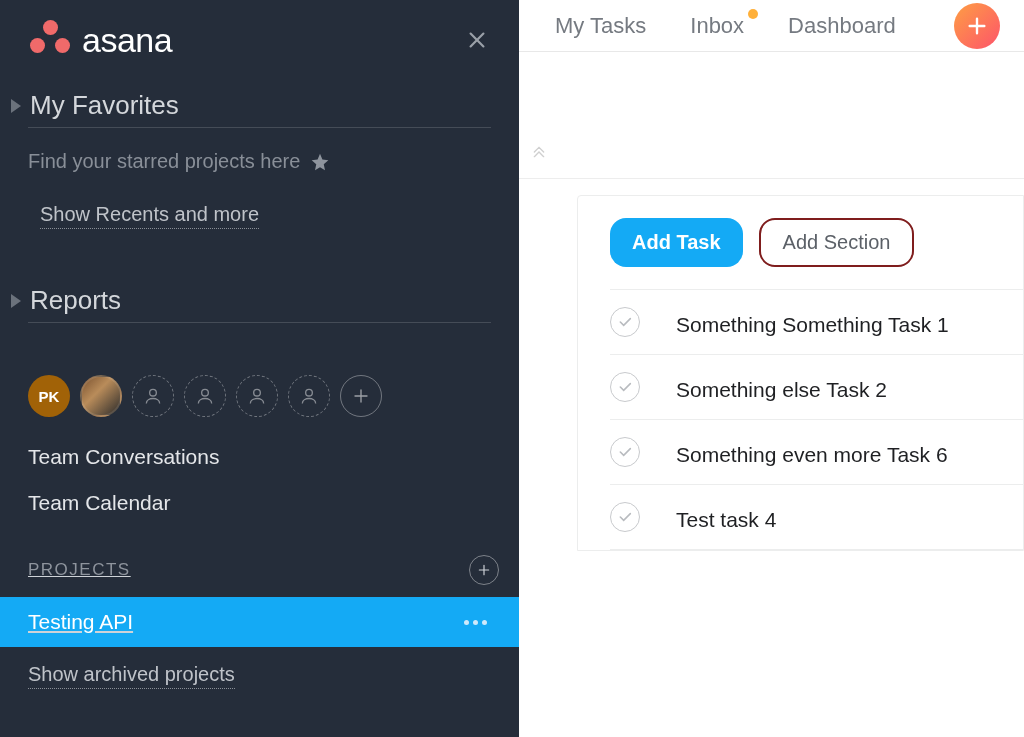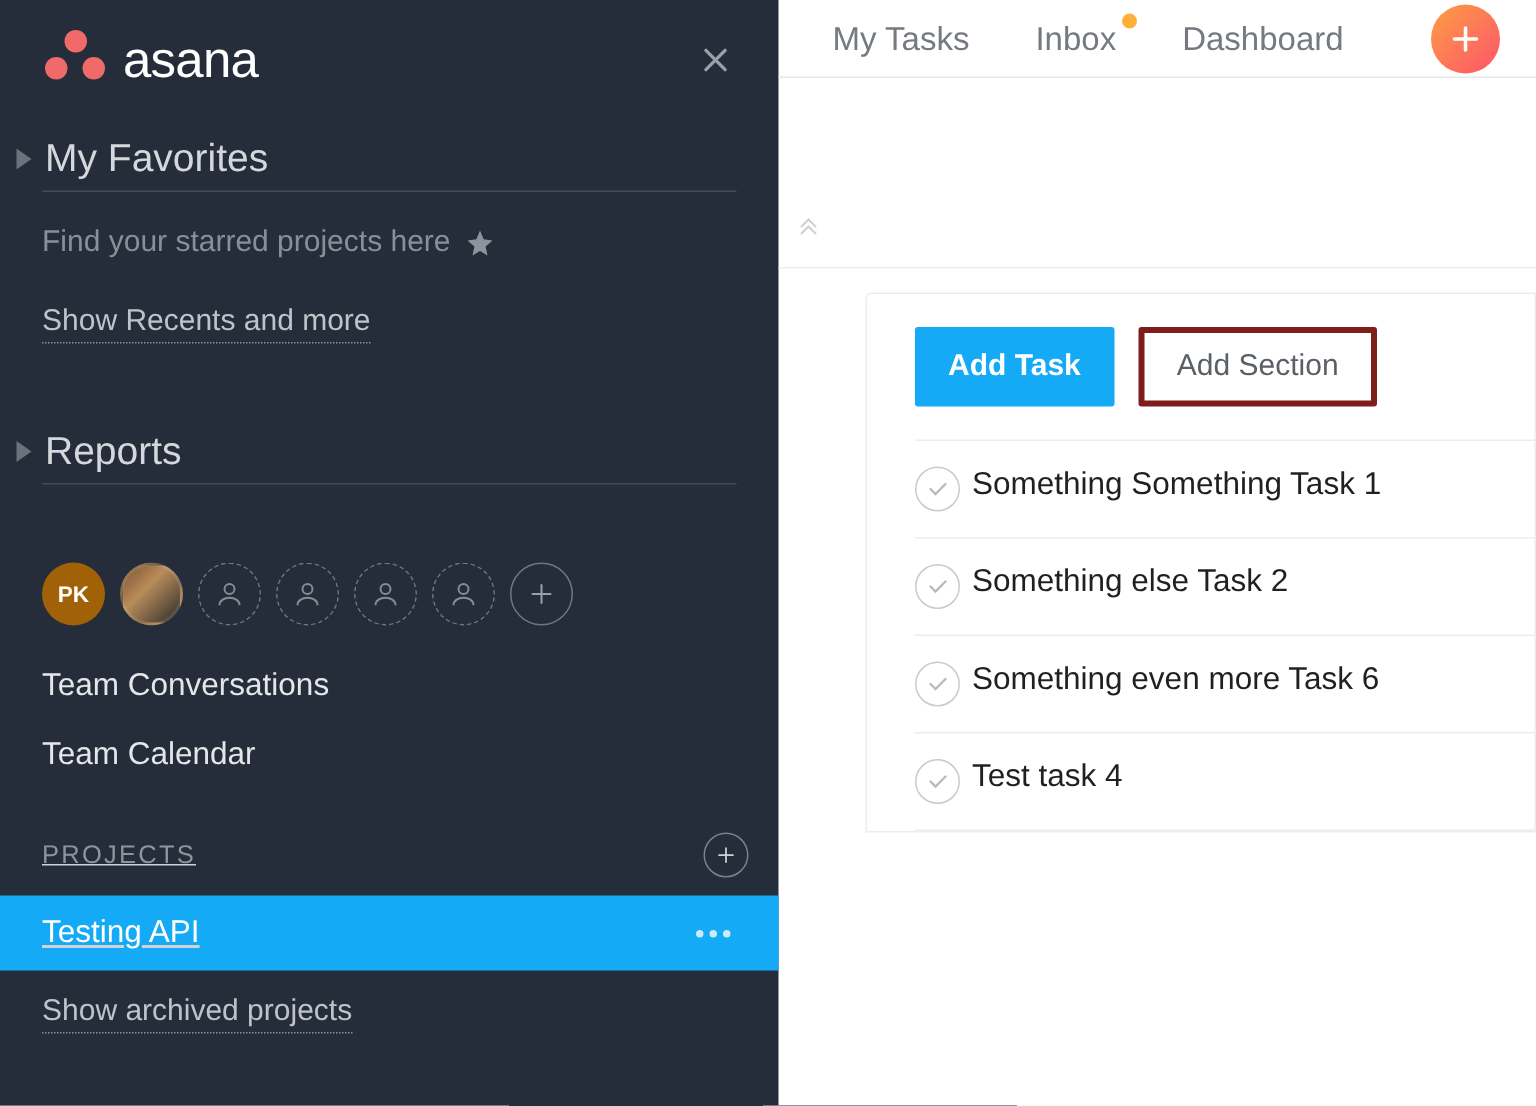--- a/index.html
+++ b/index.html
@@ -17,21 +17,21 @@
   .logo-dots span:nth-child(3) { top: 20px; left: 27px; }
   .logo-text { color: #fff; font-size: 34px; font-weight: 500; letter-spacing: -0.5px; }
   .close-btn { display:flex; align-items:center; justify-content:center; width:36px; height:36px; }
   .close-btn svg { stroke: #9aa0a8; }
 
   .section { padding: 6px 28px 0 28px; }
   .section-header { display:flex; align-items:center; gap:8px; color:#d4d7db; font-size:26px; font-weight:400; padding: 8px 0 6px 0; border-bottom: 1px solid rgba(255,255,255,0.15); position:relative; }
   .chevron { display:flex; align-items:center; justify-content:center; margin-left:-18px; }
   .chevron svg { fill:#6b727c; }
   .favorites-hint { display:flex; align-items:center; gap:10px; color:#898f98; font-size:20px; padding: 22px 0 8px 0; }
-  .link-dotted { color:#bfc3c9; font-size:20px; border-bottom: 1px dotted #8a8f97; display:inline-block; padding-bottom:2px; margin-top:22px; cursor:pointer; }
+  .link-dotted { color:#bfc3c9; font-size:20px; border-bottom: 1px dotted #8a8f97; display:inline-block; padding-bottom:2px; margin-top:22px; cursor:pointer;margin-left:12px; }
 
   .reports { margin-top: 42px; }
 
   .members { padding: 52px 0 0 28px; display:flex; align-items:center; gap:10px; }
   .avatar { width:42px; height:42px; border-radius:50%; display:flex; align-items:center; justify-content:center; }
   .avatar.pk { background:#a16207; color:#fff; font-size:15px; font-weight:600; }
   .avatar.photo { background: linear-gradient(135deg,#7a5230,#b98c5a 40%,#2b2b2b); border:2px solid rgba(255,255,255,0.1); }
   .avatar.empty { border:1.5px dashed rgba(255,255,255,0.35); }
   .avatar.empty svg { stroke: rgba(255,255,255,0.45); }
   .avatar.add { border:1.5px solid rgba(255,255,255,0.35); }
@@ -57,26 +57,26 @@
   .topnav a { color:#757a81; font-size:22px; text-decoration:none; position:relative; }
   .notif-dot { position:absolute; top:-4px; right:-14px; width:10px; height:10px; border-radius:50%; background:#FFB03A; }
   .compose { margin-left:auto; width:46px; height:46px; border-radius:50%; background: linear-gradient(135deg,#FE9E44,#FD546A); display:flex; align-items:center; justify-content:center; }
 
   .subheader-zone { height: 127px; border-bottom:1px solid #ededed; position:relative; }
   .collapse-indicator { position:absolute; left:12px; bottom:16px; }
 
   .content { padding: 8px 0 0 22px; }
   .panel { margin: 8px 0 0 36px; background:#fff; border:1px solid #eceded; border-radius:4px 0 0 0; }
   .panel-tools { padding: 22px 0 22px 32px; display:flex; gap:16px; }
-  .btn { font-size:20px; padding: 11px 22px; border-radius:2px; cursor:pointer; display:inline-flex; align-items:center; }
+  .btn { font-size:20px; padding: 11px 22px; border-radius:16px; cursor:pointer; display:inline-flex; align-items:center; }
   .btn-primary { background:#14AAF5; color:#fff; border:none; font-weight:600; }
-  .btn-secondary { background:#fff; color:#5b6067; border:4px solid #7f1d1d; }
+  .btn-secondary { background:#fff; color:#5b6067; border:2px solid #7f1d1d; }
 
   .task-list { padding: 0 0 0 32px; }
-  .task { display:flex; align-items:flex-start; gap:8px; padding: 17px 0; border-bottom:1px solid #eceded; }
+  .task { display:flex; align-items:flex-end; gap:36px; padding: 17px 0; border-bottom:1px solid #eceded; }
   .task:first-child { border-top:1px solid #eceded; }
   .check { width:30px; height:30px; border:1.7px solid #c8cacd; border-radius:50%; display:flex; align-items:center; justify-content:center; flex-shrink:0; }
   .check svg { stroke:#b8bbbf; }
   .task-title { color:#1f2023; font-size:21px; }
 </style>
 </head>
 <body>
 
 <aside class="sidebar">
   <div class="sidebar-header">

